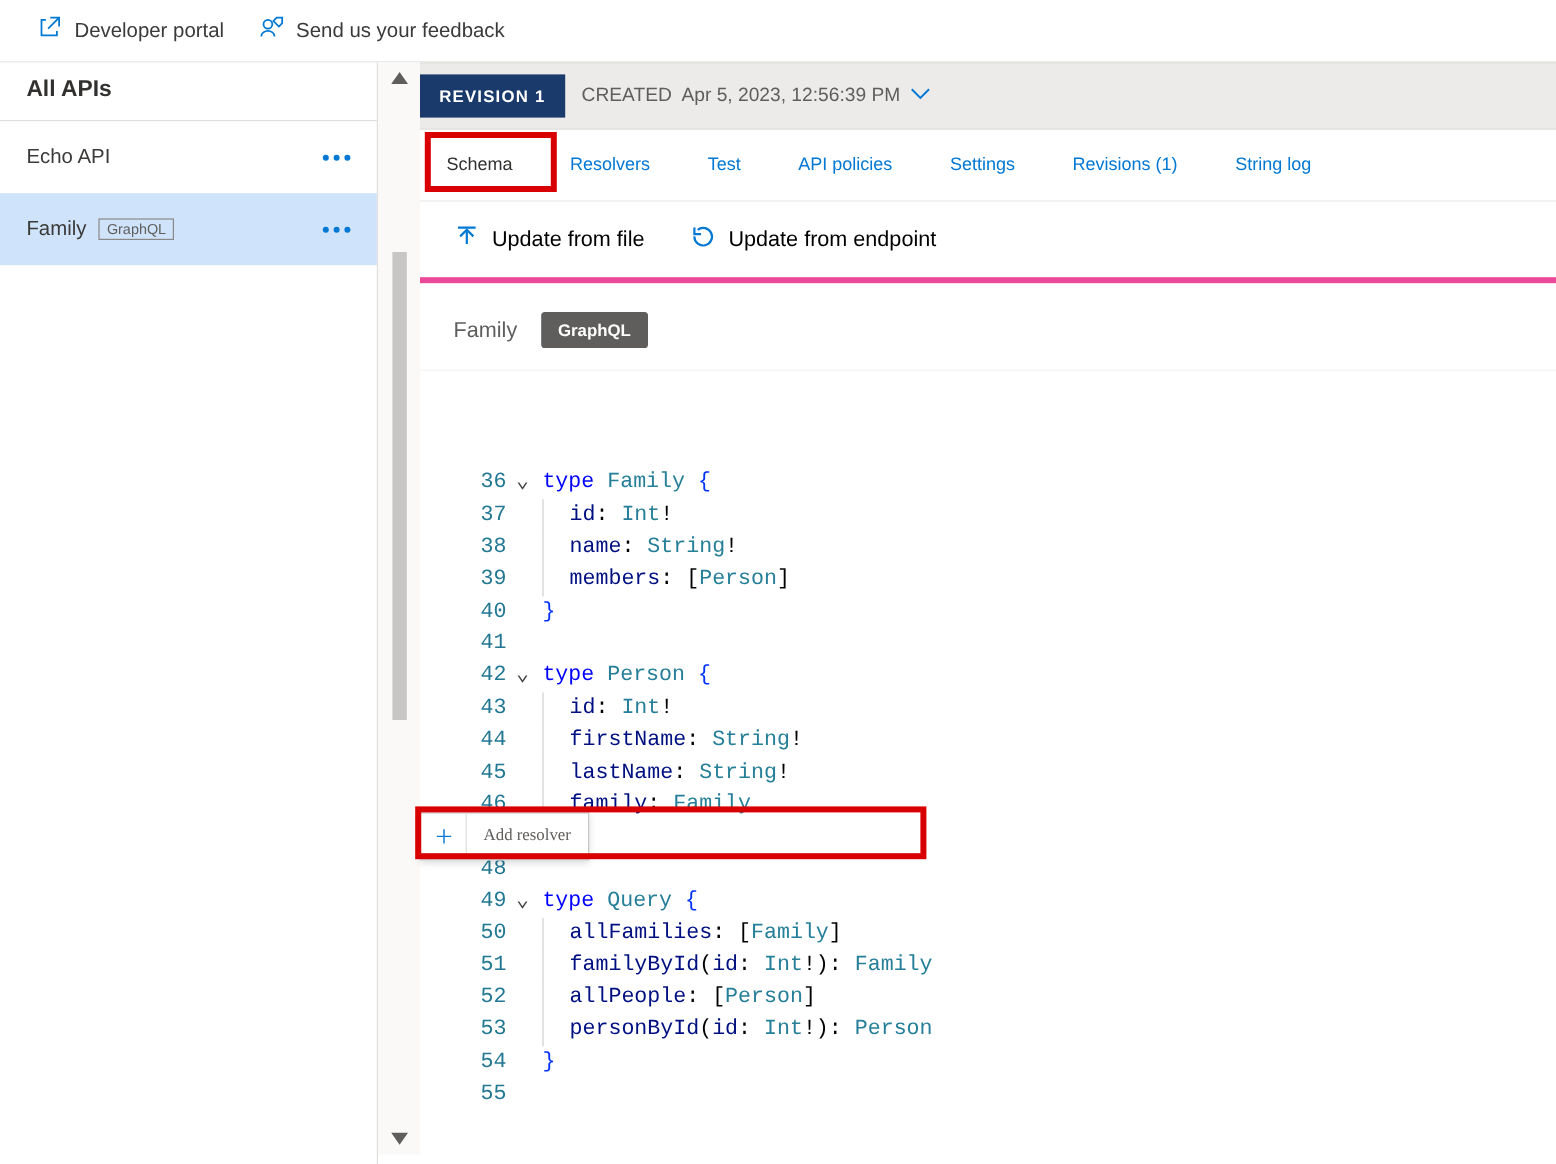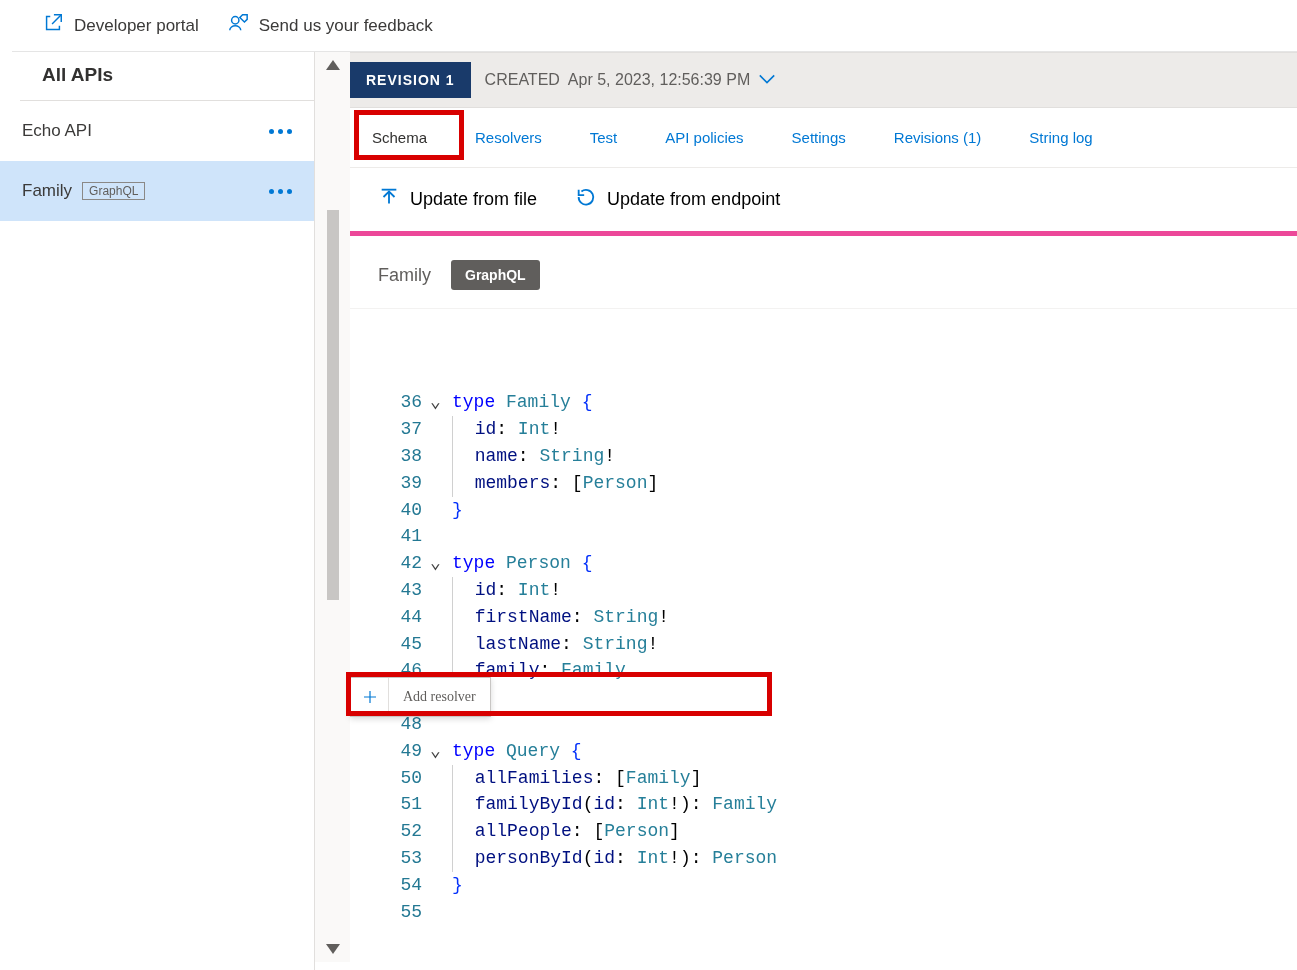--- a/index.html
+++ b/index.html
@@ -1,27 +1,27 @@
 <!DOCTYPE html>
 <html><head>
 <meta charset="utf-8">
 <style>
   * { box-sizing: border-box; margin: 0; padding: 0; }
   body { font-family: "Segoe UI", Arial, sans-serif; font-size: 14px; color: #323130; background: #fff; width: 1297px; }
 
   
-  .topbar { display: flex; align-items: center; gap: 28px; padding: 12px 30px; border-bottom: 1px solid #e5e5e5; margin-left: 12px; }
+  .topbar { display: flex; align-items: center; gap: 28px; padding: 12px 30px; border-bottom: 1px solid #e5e5e5; }
   .topbar .link { display: flex; align-items: center; gap: 10px; color: #3b3a39; font-size: 17px; cursor: pointer; }
   .topbar svg { width: 22px; height: 22px; stroke: #0078d4; fill: none; stroke-width: 1.6; }
 
   
   .layout { display: flex; }
 
   .sidebar { width: 315px; border-right: 1px solid #e1dfdd; }
-  .sidebar h2 { font-size: 19px; font-weight: 700; padding: 12px 22px 14px; color: #323130; border-bottom: 1px solid #e1dfdd; margin-left: 20px;}
+  .sidebar h2 { font-size: 19px; font-weight: 700; padding: 12px 22px 14px; color: #323130; border-bottom: 1px solid #e1dfdd;}
   .api-item { display: flex; align-items: center; justify-content: space-between; padding: 0 22px; height: 60px; }
   .api-item.selected { background: #cfe4fa; }
   .api-item .lbl { display:flex; align-items:center; gap:10px; font-size: 17px; color: #3b3a39; }
   .api-item .tag { font-size:12px; border:1px solid #8a8886; padding:1px 6px; color:#605e5c; }
   .ellipsis { display:flex; gap:4px; cursor:pointer; }
   .ellipsis span { width:5px; height:5px; background:#0078d4; border-radius:50%; }
 
   .gutter { width: 35px; background:#faf9f8; display:flex; flex-direction:column; justify-content:space-between; align-items:center; padding:8px 0; height: 910px;}
   .gutter .tri { width:0;height:0;border-left:7px solid transparent;border-right:7px solid transparent; cursor:pointer;}
   .tri.up { border-bottom:10px solid #605e5c; }

